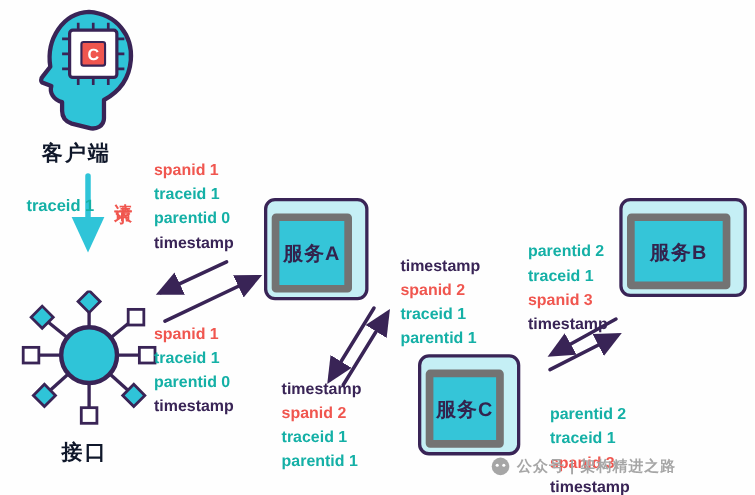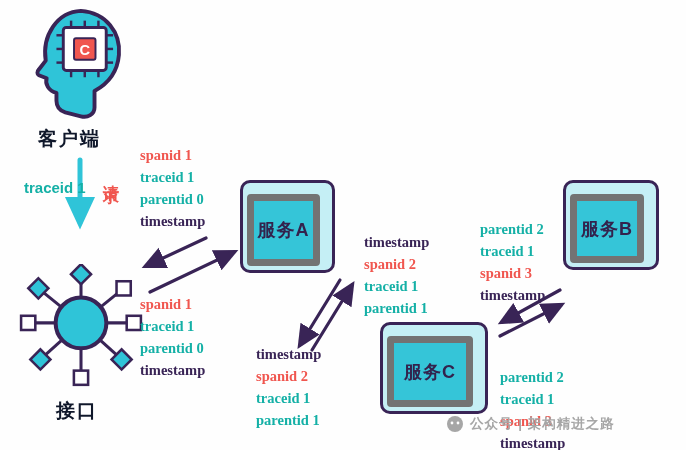--- a/index.html
+++ b/index.html
@@ -27,21 +27,21 @@
     border:3px solid #392456;border-radius:10px;box-sizing:border-box;
   }
   .service-screen{
     position:absolute;left:4px;top:11px;right:12px;bottom:4px;
     background:#35c5d8;border:7px solid #737373;border-radius:4px;
     display:flex;align-items:center;justify-content:center;
   }
   .service-label{font-weight:bold;font-size:18px;color:#33234d;letter-spacing:1px;}
 
   .anno{position:absolute;}
-  .anno-line{font-weight:bold;font-size:14.5px;line-height:22px;white-space:nowrap;font-family:Liberation Serif, serif;}
+  .anno-line{font-weight:bold;font-size:14.5px;line-height:22px;white-space:nowrap;}
 
   .watermark{
     position:absolute;left:446px;top:415px;display:flex;align-items:flex-end;gap:6px;
   }
   .watermark-text{color:#a6a6a6;font-size:13.5px;font-weight:bold;letter-spacing:1px;}
 </style>
 </head>
 <body>
 
 <div class="canvas">
@@ -119,27 +119,27 @@
     </svg>
   </div>
   <div class="node-label" style="left:56px;top:398px;">接口</div>
 
   <div class="service-box" style="left:240px;top:180px;">
     <div class="service-screen">
       <span class="service-label">服务A</span>
     </div>
   </div>
 
-  <div class="service-box" style="left:563px;top:180px;width:96px;height:90px;text-decoration:underline;">
+  <div class="service-box" style="left:563px;top:180px;width:116px;height:90px;text-decoration:underline;">
     <div class="service-screen">
       <span class="service-label">服务B</span>
     </div>
   </div>
 
-  <div class="service-box" style="left:380px;top:322px;width:108px;height:92px;">
+  <div class="service-box" style="left:380px;top:322px;width:93px;height:92px;">
     <div class="service-screen">
       <span class="service-label">服务C</span>
     </div>
   </div>
 
   <div class="anno" style="left:140px;top:144px;">
     <div class="anno-line" style="color: rgb(240, 86, 79);">spanid 1</div>
     <div class="anno-line" style="color: rgb(20, 176, 166);">traceid 1</div>
     <div class="anno-line" style="color: rgb(20, 176, 166);">parentid 0</div>
     <div class="anno-line" style="color: rgb(57, 36, 86);">timestamp</div>

